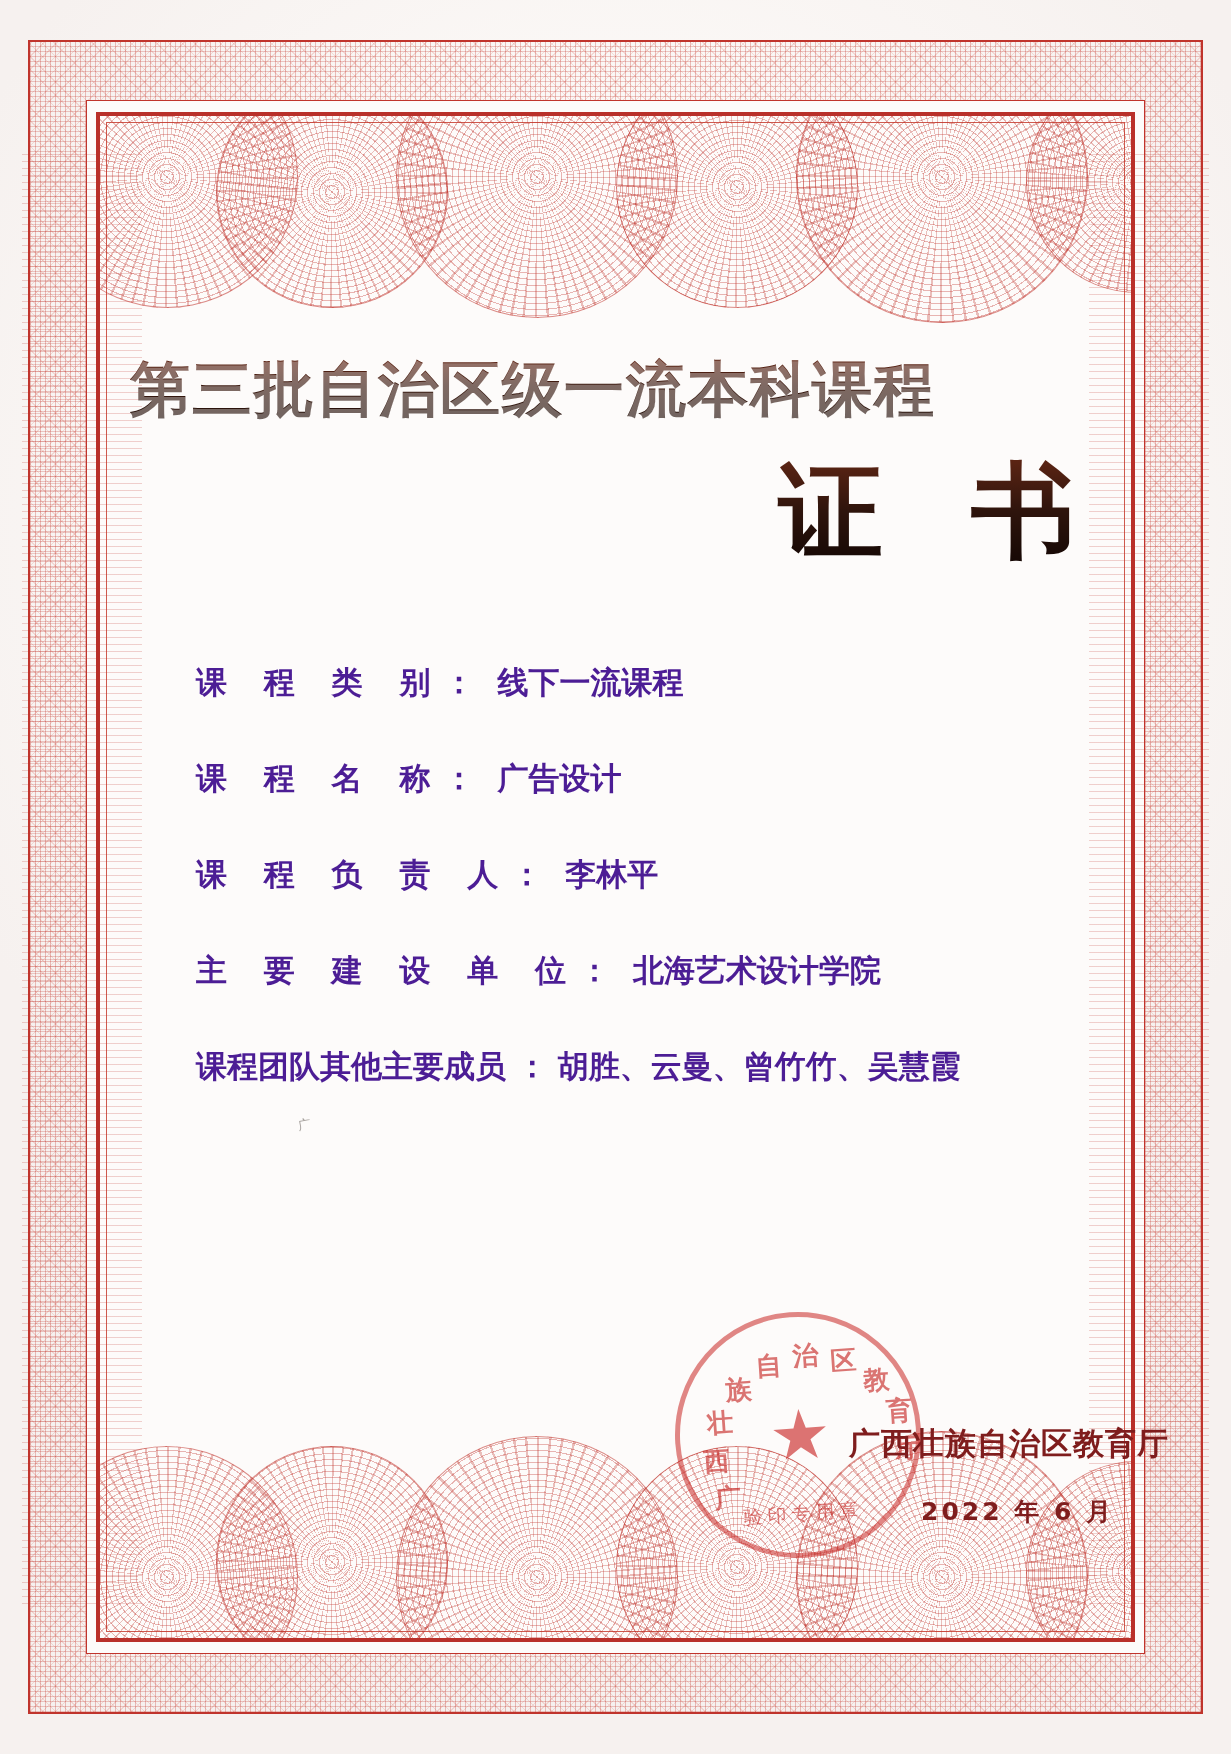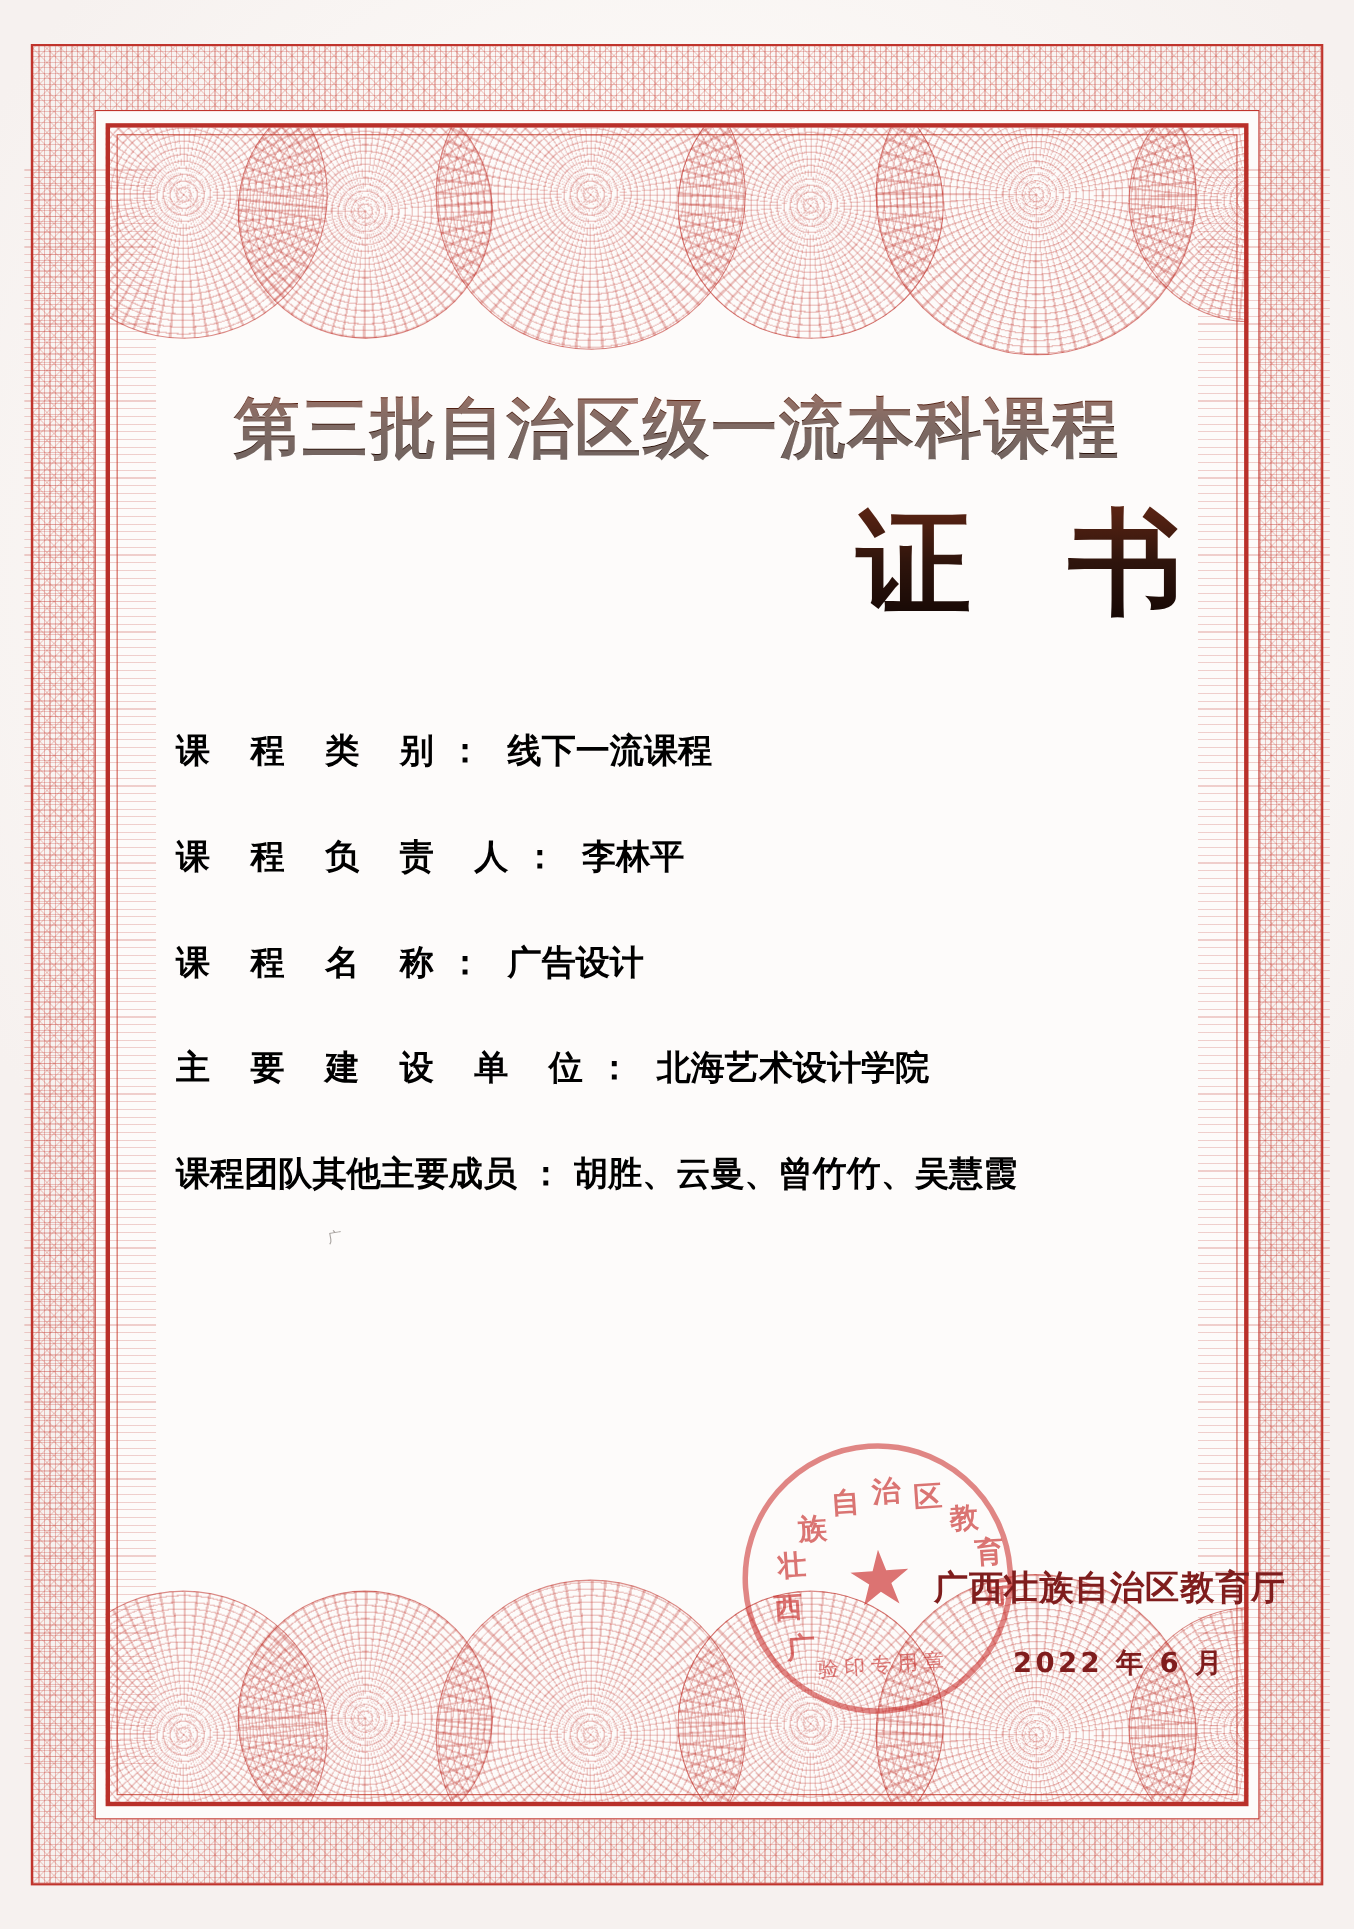--- a/index.html
+++ b/index.html
@@ -124,21 +124,20 @@
   .content {
     position: absolute;
     left: 130px;
     right: 130px;
     top: 150px;
     bottom: 150px;
   }
 
   .title-main {
     margin-top: 200px;
-    text-align: center;
     font-family: "DejaVu Sans", "Liberation Sans", sans-serif;
     font-weight: 700;
     font-size: 60px;
     letter-spacing: 2px;
     color: #2b1a14;
     background: linear-gradient(180deg, #6d2a18 0%, #3a1a10 45%, #1d0d08 100%);
     -webkit-background-clip: text;
     background-clip: text;
     -webkit-text-fill-color: transparent;
     text-shadow: 0 1px 0 rgba(255,255,255,0.35);
@@ -161,23 +160,24 @@
 
   .fields {
     margin-top: 96px;
     padding-left: 30px;
   }
   .field-row {
     display: flex;
     align-items: baseline;
     margin-bottom: 54px;
     font-size: 31px;
-    color: #000000;
+    color: #4c1d95;
     font-family: "DejaVu Sans", "Liberation Sans", sans-serif;
     font-weight: 600;
+    margin-left: 36px;
   }
   .field-label {
     white-space: nowrap;
   }
   .field-label.spaced { letter-spacing: 13px; }
   .field-value {
     margin-left: 10px;
     white-space: nowrap;
     font-family: Liberation Mono, monospace;
   }
@@ -326,27 +326,27 @@
     <div class="title-sub">证 书</div>
 
     <div class="fields">
 
       <div class="field-row">
         <span class="field-label spaced">课 程 类 别：</span>
         <span class="field-value">线下一流课程</span>
       </div>
 
       <div class="field-row">
+        <span class="field-label spaced">课 程 名 称：</span>
+        <span class="field-value">广告设计</span>
+      </div>
+
+      <div class="field-row">
         <span class="field-label spaced">课 程 负 责 人：</span>
         <span class="field-value">李林平</span>
-      </div>
-
-      <div class="field-row">
-        <span class="field-label spaced">课 程 名 称：</span>
-        <span class="field-value">广告设计</span>
       </div>
 
       <div class="field-row">
         <span class="field-label spaced">主 要 建 设 单 位：</span>
         <span class="field-value">北海艺术设计学院</span>
       </div>
 
       <div class="field-row">
         <span class="field-label">课程团队其他主要成员 ：</span>
         <span class="field-value">胡胜、云曼、曾竹竹、吴慧霞</span>

